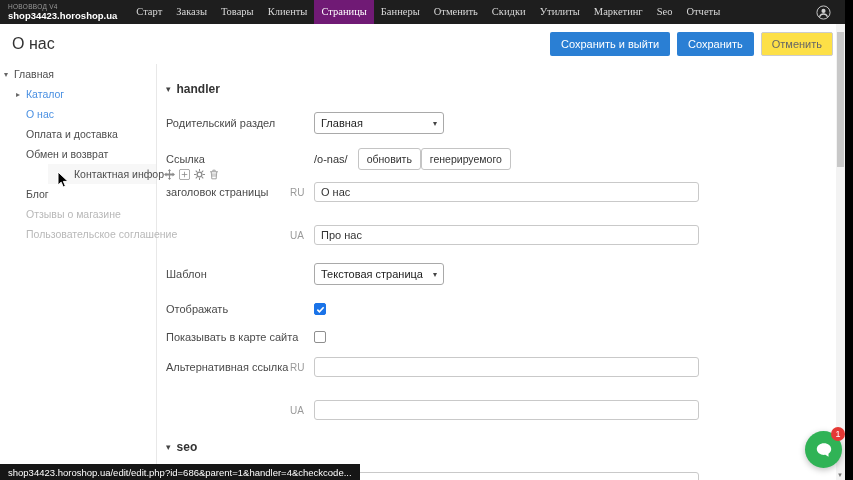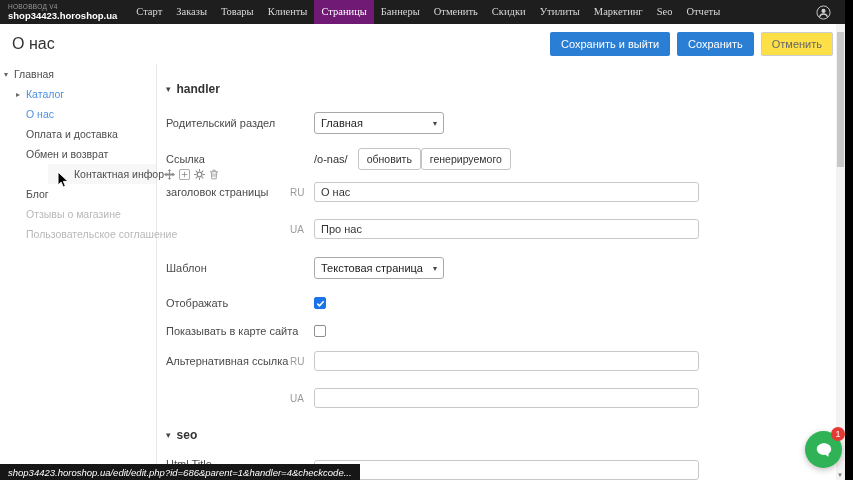--- a/index.html
+++ b/index.html
@@ -43,21 +43,21 @@
   .actions { margin-left:auto; display:flex; align-items:center; gap:4px;
     padding-right:5px; color:#8b8b8b; }
   .actions svg { display:block; cursor:pointer; }
 
   
   .main { position:absolute; top:64px; left:158px; width:682px; bottom:0; padding-left:8px; }
   .sec { display:flex; align-items:center; gap:6px; font-size:12px; font-weight:bold;
     color:#333; cursor:pointer; height:14px; }
   .sec .sarrow { font-size:9px; color:#444; font-weight:normal; }
   .frow { display:flex; align-items:center; }
-  .mt5{margin-top:17px} .mt12{margin-top:12px} .mt14{margin-top:14px} .mt16{margin-top:16px}
+  .mt5{margin-top:23px} .mt12{margin-top:12px} .mt14{margin-top:14px} .mt16{margin-top:16px}
   .mt18{margin-top:18px} .mt20{margin-top:20px}
   .flabel { width:124px; font-size:11px; color:#4a4a4a; white-space:nowrap; flex-shrink:0; }
   .flabel .hint { display:block; font-size:8px; color:#9a9a9a; line-height:9px;
     margin-top:2px; max-width:124px; overflow:hidden; }
   .lang { width:16px; flex-shrink:0; font-size:10px; color:#9a9a9a; margin-right:8px; }
   .tinput { width:385px; height:20px; border:1px solid #c9c9c9; border-radius:3px;
     font-size:11px; padding:0 6px; color:#333; font-family:inherit; }
   .fselect { width:130px; height:22px; border:1px solid #a9a9a9; border-radius:3px;
     background:#fff; display:flex; align-items:center; justify-content:space-between;
     padding:0 6px; font-size:11px; color:#222; cursor:pointer; }
@@ -68,21 +68,21 @@
   .linkval { font-size:11px; color:#333; margin-right:10px; }
   .sbtn { font-size:10.5px; color:#333; background:#fff; border:1px solid #c4c4c4;
     border-radius:3px; padding:4px 8px; cursor:pointer; font-family:inherit; }
 
   
   .vscroll { position:absolute; top:24px; right:8px; width:9px; bottom:0; background:#f3f3f3; z-index:15; }
   .vthumb { position:absolute; top:8px; left:1px; width:7px; height:135px; background:#c8c8c8; cursor:grab; }
   .varrow { position:absolute; bottom:2px; left:1px; font-size:6px; color:#777; }
   .rstrip { position:absolute; top:0; right:0; width:8px; height:100%; background:#000; z-index:25; }
   .statusbar { position:absolute; left:0; bottom:0; height:16px; background:#161616; color:#fff;
-    font-size:9.5px; display:flex; align-items:center; padding:0 8px; z-index:60; white-space:nowrap;font-style:italic; }
+    font-size:9.5px; display:flex; align-items:center; padding:0 8px; z-index:60; white-space:nowrap; }
   .chat { position:absolute; left:805px; top:431px; width:37px; height:37px; border-radius:50%;
     background:#30b356; box-shadow:0 2px 6px rgba(0,0,0,.25); display:flex; align-items:center;
     justify-content:center; cursor:pointer; z-index:40; }
   .chat .badge { position:absolute; top:-4px; right:-3px; min-width:14px; height:14px;
     border-radius:7px; background:#e53935; color:#fff; font-size:9px; display:flex;
     align-items:center; justify-content:center; padding:0 3px; }
   .cursor { position:absolute; left:57px; top:171px; z-index:70; pointer-events:none; }
 </style>
 </head>
 <body>

